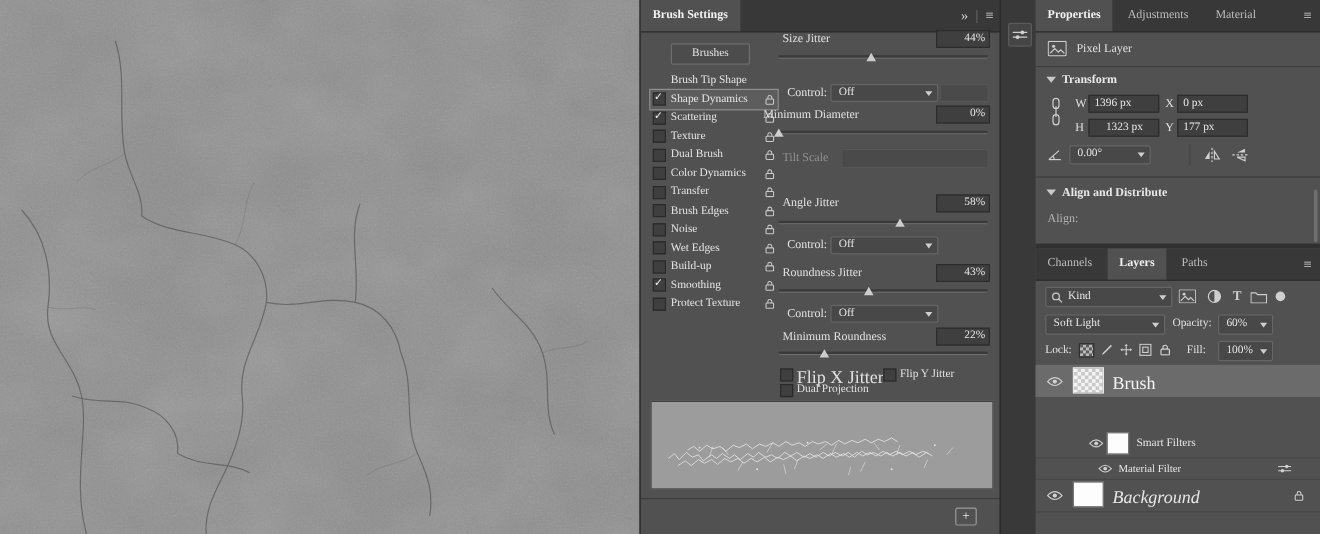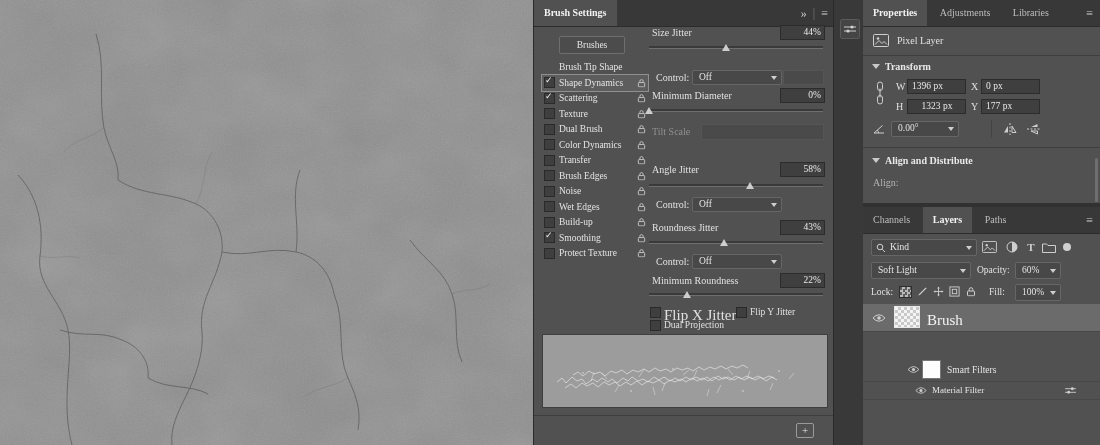--- a/index.html
+++ b/index.html
@@ -287,21 +287,21 @@
       <div class="thumb" style="left: 44%;"></div>
     </div>
 
     <div class="row-label" style="left:122px;top:72px">Control:</div>
     <div class="dd" style="left:158px;top:70px;width:82px;height:13px">
       <span>Off</span>
       <span class="chev"></span>
     </div>
     <div class="vfield disabled" style="left:249px;top:70px;width:36px"></div>
 
-    <div class="row-label" style="left:118px;top:90px">Minimum Diameter</div>
+    <div class="row-label" style="left:102px;top:90px">Minimum Diameter</div>
     <div class="vfield" style="left:246px;top:88px">0%</div>
     <div class="slider" style="left:115px;top:104px;width:174px">
       <div class="track"></div>
       <div class="thumb" style="left: 0%;"></div>
     </div>
 
     <div class="row-label dim" style="left:118px;top:126px">Tilt Scale</div>
     <div class="vfield disabled" style="left:167px;top:124px;width:118px;height:14px"></div>
 
     <div class="row-label" style="left:118px;top:164px">Angle Jitter</div>
@@ -388,21 +388,21 @@
           <use href="#i-sliders"></use>
         </svg>
     </div>
   </div>
 
   <div class="abs panel" style="left:863px;top:0;width:237px;height:445px">
 
     <div class="tabbar" style="top:0">
       <span class="tab active">Properties</span>
       <span class="tab">Adjustments</span>
-      <span class="tab">Libraries</span>
+      <span class="tab">Material</span>
       <span class="menu-glyph">≡</span>
     </div>
 
     <span class="icon abs" style="left:10px;top:34px">
       <svg width="16" height="13" viewBox="0 0 16 13">
           <use href="#i-pic"></use>
         </svg>
     </span>
     <div class="row-label" style="left:34px;top:35px">Pixel Layer</div>
     <div class="divider" style="top:55px"></div>
@@ -559,14 +559,28 @@
     <div class="abs" style="left:0;right:0;top:358px;height:23px;border-bottom:1px solid #474747">
       <span class="icon-btn" style="left:42px;top:6px;width:16px;height:11px">
         <svg width="13" height="9" viewBox="0 0 14 10">
             <use href="#i-eye"></use>
           </svg>
       </span>
       <span class="abs" style="left:60px;top:3px;width:17px;height:17px;background:#fdfdfd;outline:1px solid #777"></span>
       <span class="lrow-label" style="left:84px;top:7px;font-size:9.5px">Smart Filters</span>
     </div>
 
+    <div class="abs" style="left:0;right:0;top:399px;height:27px;border-bottom:1px solid #474747">
+      <span class="icon-btn" style="left:8px;top:8px;width:16px;height:11px">
+        <svg width="14" height="10" viewBox="0 0 14 10">
+            <use href="#i-eye"></use>
+          </svg>
+      </span>
+      <span class="abs" style="left:32px;top:3px;width:24px;height:20px;background:#fdfdfd;outline:1px solid #777"></span>
+      <span class="lrow-label" style="left:64px;top:8px;font-style:italic">Background</span>
+      <span class="icon-btn" style="right:12px;top:8px;width:11px;height:11px">
+        <svg width="9" height="10" viewBox="0 0 10 10">
+            <use href="#i-lock"></use>
+          </svg>
+      </span>
+    </div>
   </div>
 </div>
 
 </body></html>

